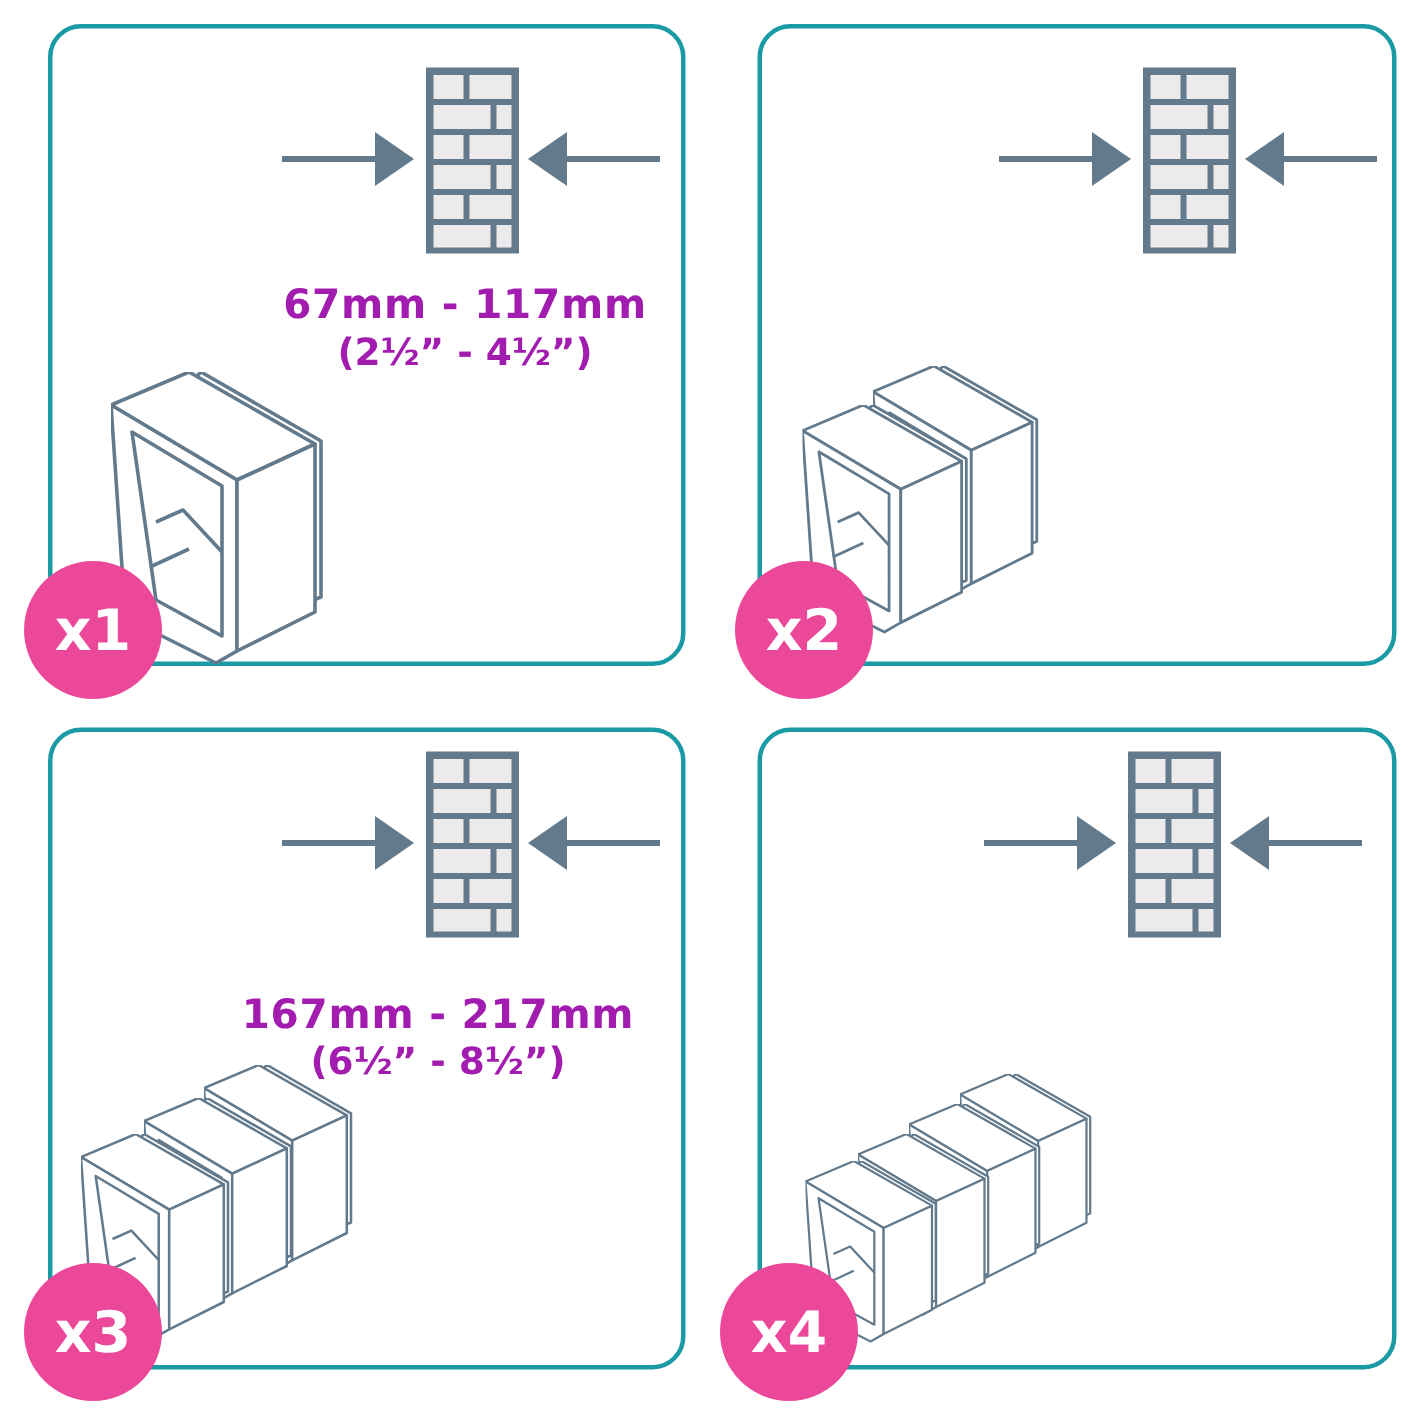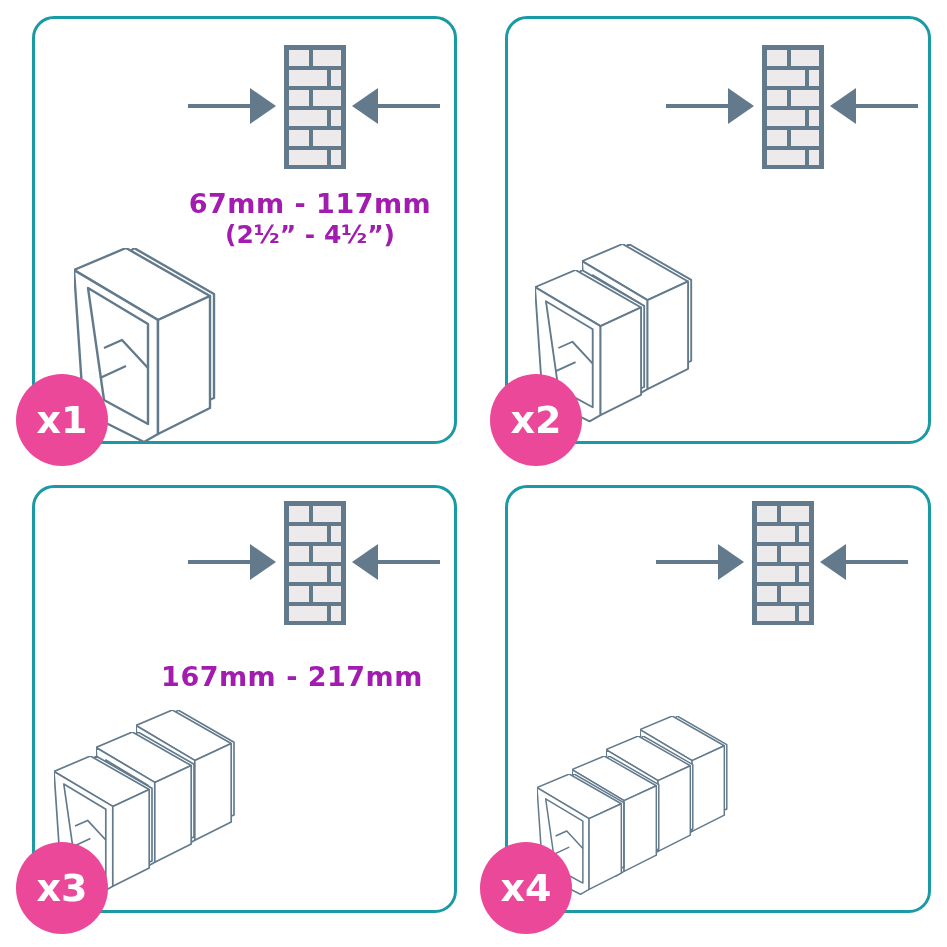--- a/index.html
+++ b/index.html
@@ -87,20 +87,21 @@
     </g>
   </svg>
 <div class="badge" style="left:490px;top:374px;">x2</div>
 
 <div class="card" style="left:32px;top:485px;width:425px;height:428px;"></div>
 <svg class="wall" style="left:188px;top:496px;" width="254" height="136">
     <use href="#wallgfx"></use>
   </svg>
 <div class="range" style="left:152px;top:644px;width:280px;margin-top:17px;">
   <span class="mm">167mm - 217mm</span>
+  <span class="inch">(6½” - 8½”)</span>
 </div>
 <svg class="sleeve" style="left:136px;top:710px;" width="110" height="150">
     <g transform="scale(0.7)">
       <use href="#sleeveone"></use>
     </g>
   </svg>
 <svg class="sleeve" style="left:96px;top:732px;" width="110" height="150">
     <g transform="scale(0.7)">
       <use href="#sleeveone"></use>
     </g>

